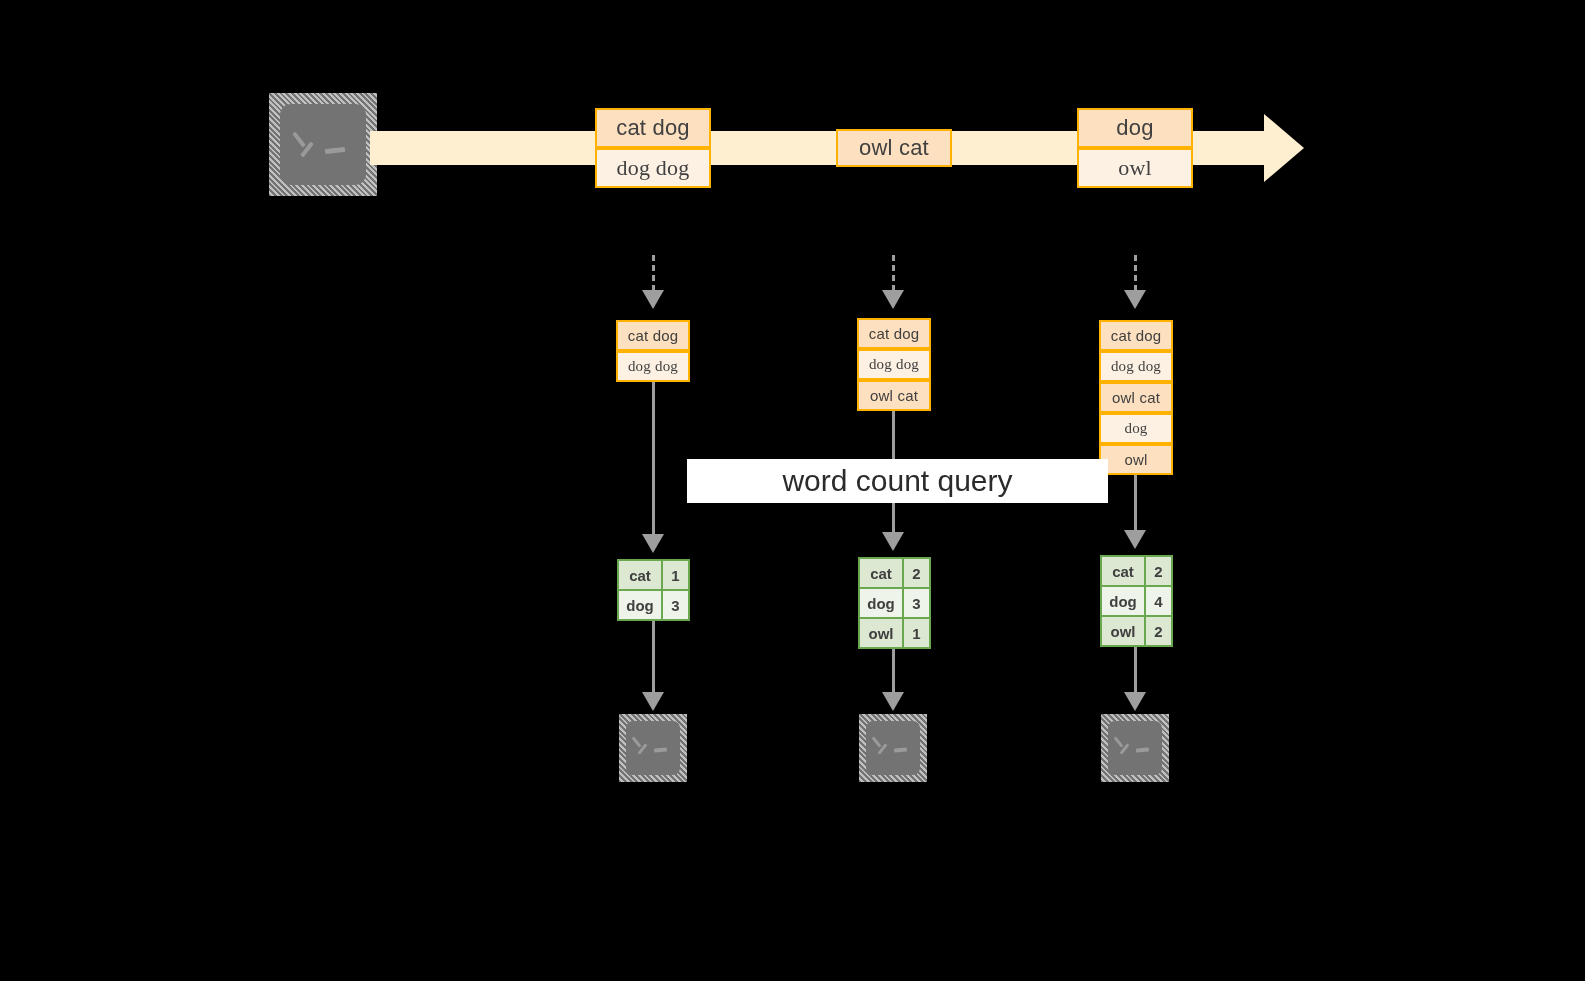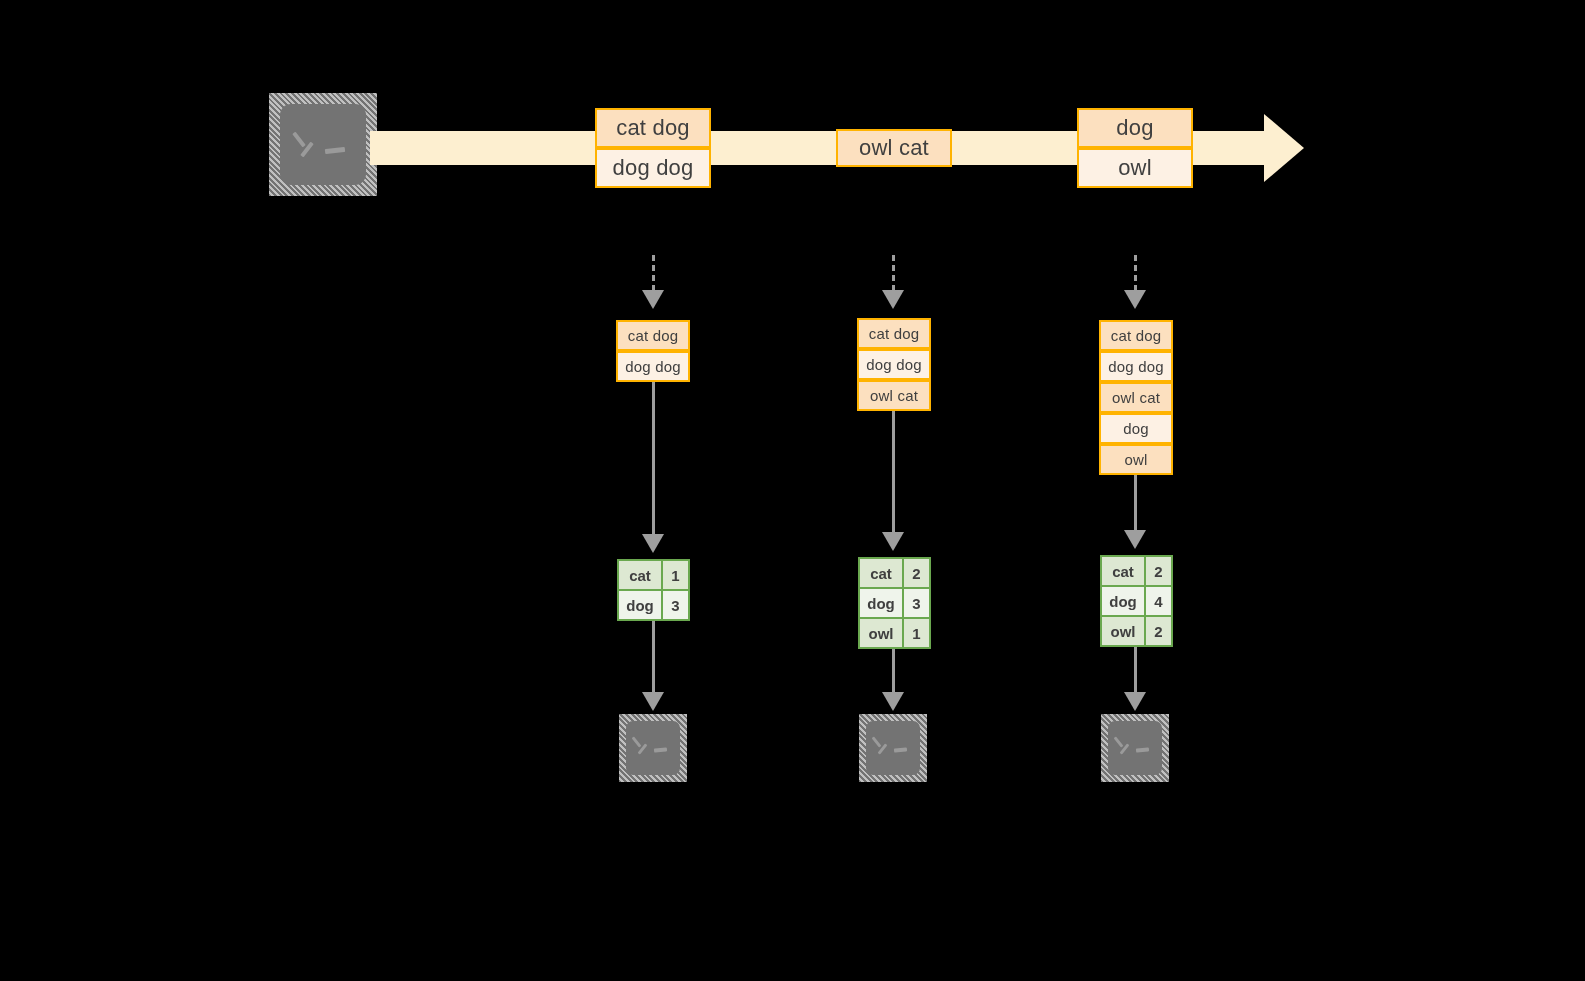--- a/index.html
+++ b/index.html
@@ -74,21 +74,21 @@
     box-sizing: border-box;
     border: 2px solid #ffb300;
     color: #404040;
     display: flex;
     align-items: center;
     justify-content: center;
     white-space: nowrap;
     letter-spacing: .2px;
   }
   .ev.dark  { background: #fce0bf; }
-  .ev.light { background: #fdf1e4; }
+  .ev.light { background: #fdf1e4; font-family: Liberation Serif, serif; }
 
   
   .gtable {
     position: absolute;
     box-sizing: border-box;
     border: 2px solid #6aa84f;
     display: flex;
     flex-direction: column;
   }
   .grow {
@@ -299,14 +299,17 @@
   <div class="term-icon small" style="left:1101px; top:714px; width:68px; height:68px;">
     <div class="screen">
       <span class="chev" style="left:9px; top:13px; width:16px; height:22px;">
         <i class="bar1" style="left:0px; top:2px;  width:3px; height:12px; transform:rotate(-38deg);"></i>
         <i class="bar2" style="left:6px; top:9px;  width:3px; height:12px; transform:rotate(38deg);"></i>
       </span>
       <span class="dash" style="left:28px; top:27px; width:13px; height:4px; background:#9a9a9a; border-radius:1px; transform:rotate(-6deg);"></span>
     </div>
   </div>
 
+  <div class="query-band" style="left:687px; top:459px; width:421px; height:44px; font-size:30px;">
+    <span>word count query</span>
+  </div>
 
 </div>
 
 </body></html>

